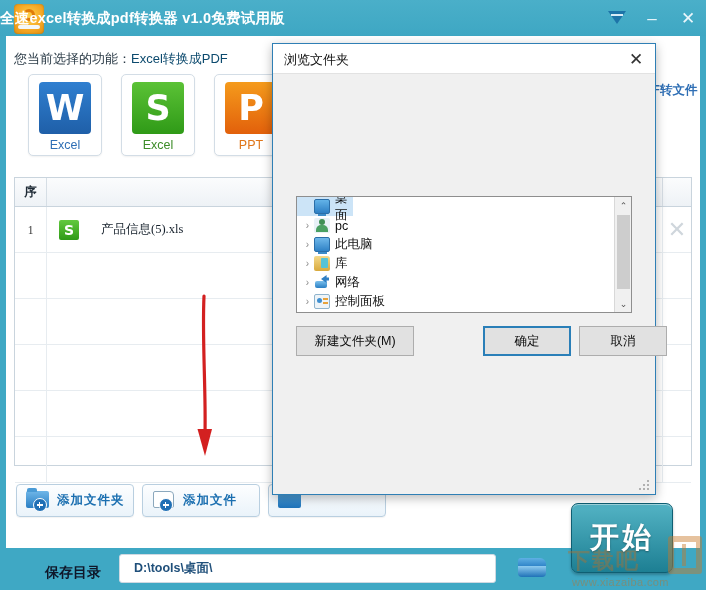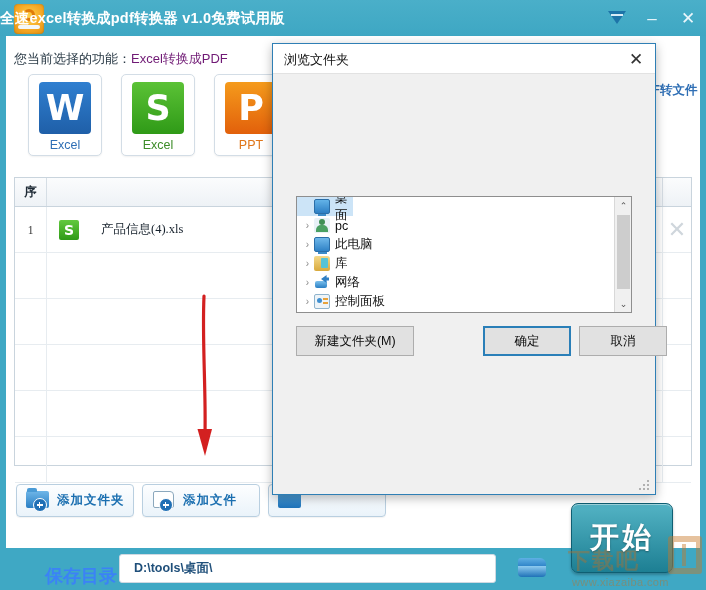--- a/index.html
+++ b/index.html
@@ -48,21 +48,21 @@
     content:"";position:absolute;left:3px;top:4px;width:12px;height:2px;background:#d8ecf6;
   }
   
   .body-panel{
     position:absolute;left:6px;top:36px;width:694px;height:512px;
     background:#ffffff;
   }
   .func-line{
     position:absolute;left:8px;top:14px;font-size:13px;color:#2b3b47;
   }
-  .func-line .hl{color:#701a75;}
+  .func-line .hl{color:#0c4a6e;}
   
   .cards{position:absolute;left:22px;top:38px;display:flex;gap:19px;}
   .card{
     width:74px;height:82px;background:#fff;border:1px solid #d3dde6;border-radius:5px;
     box-shadow:0 1px 2px rgba(0,0,0,.06);
     display:flex;flex-direction:column;align-items:center;justify-content:flex-start;
     padding-top:7px;box-sizing:border-box;position:relative;
   }
   .card .glyph{
     width:52px;height:52px;border-radius:4px;display:flex;align-items:center;justify-content:center;
@@ -139,21 +139,21 @@
   .plus-badge{
     position:absolute;left:8px;top:8px;width:14px;height:14px;border-radius:50%;
     background:#1f6fb5;border:1.5px solid #fff;box-sizing:border-box;
   }
   .plus-badge::before,.plus-badge::after{
     content:"";position:absolute;background:#fff;
   }
   .plus-badge::before{left:2.5px;top:5px;width:6px;height:1.8px;}
   .plus-badge::after{left:4.6px;top:2.8px;width:1.8px;height:6px;}
   
-  .savelbl{position:absolute;left:39px;top:528px;font-size:18px;color:#3b82f6;
+  .savelbl{position:absolute;left:39px;top:528px;font-size:14px;color:#0f172a;
     font-family:"Liberation Serif","DejaVu Serif",serif;font-weight:bold;}
   .saveinput{
     position:absolute;left:113px;top:518px;width:377px;height:29px;
     border:1px solid #cfd9e2;border-radius:3px;background:#fff;box-sizing:border-box;
     display:flex;align-items:center;padding-left:14px;
     font-size:12.5px;color:#1f4f7a;font-weight:bold;
   }
   .dir-ico{position:absolute;left:512px;top:522px;width:28px;height:22px;}
   .dir-ico .lid{
     position:absolute;left:0;top:0;width:28px;height:9px;border-radius:3px 6px 0 0;
@@ -289,21 +289,21 @@
     <div class="table">
       <div class="thead">
         <div class="th th-seq">序</div>
         <div class="th th-name">文件名称</div>
         <div class="th th-act"></div>
       </div>
       <div class="trow">
         <div class="td td-seq">1</div>
         <div class="td td-name">
           <span class="xls-ico">S</span>
-          <span class="fname">产品信息(4).xls</span>
+          <span class="fname">产品信息(5).xls</span>
         </div>
         <div class="td td-act">
           <span class="del-x">✕</span>
         </div>
       </div>
       <div class="trow">
           <div class="td td-seq"></div>
           <div class="td td-name"></div>
           <div class="td td-act"></div>
         </div>

